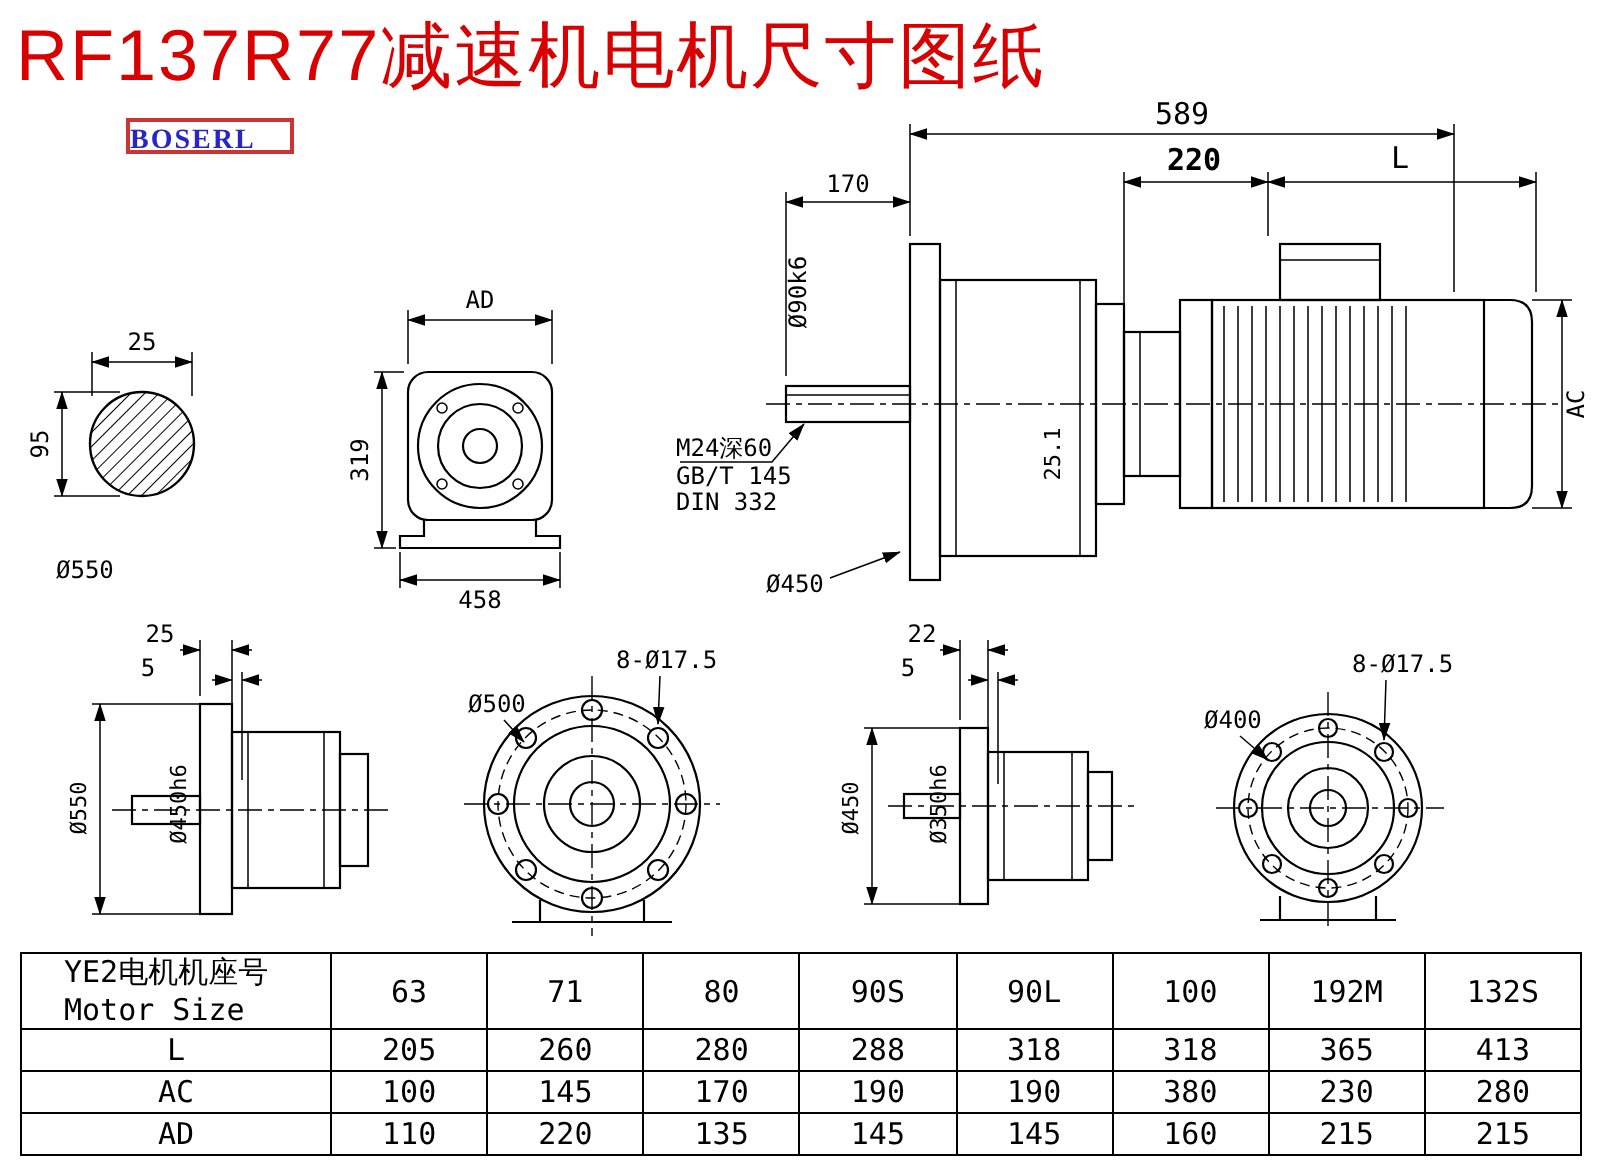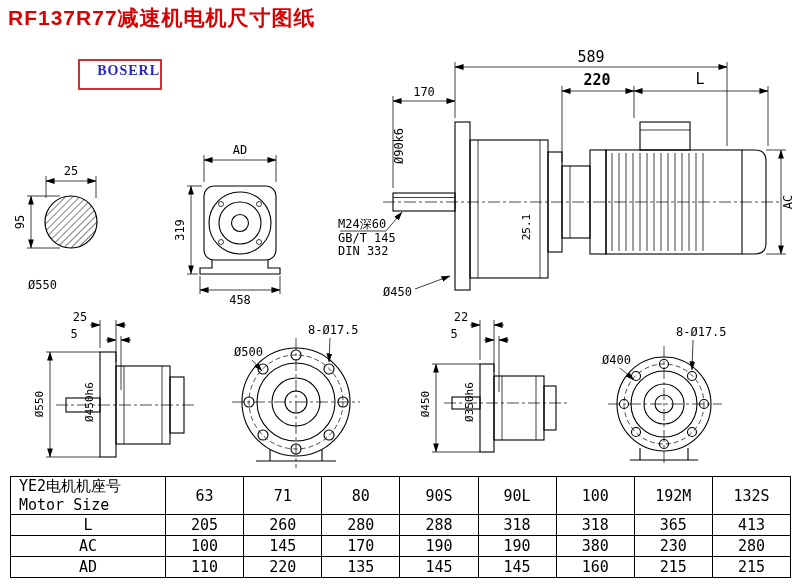--- a/index.html
+++ b/index.html
@@ -1,40 +1,40 @@
 <!DOCTYPE html>
 <html style="--title: #d80000; --logo_text: #2626c8; --logo_border: #cc3333;"><head>
 <meta charset="utf-8">
 <style>
   * { margin:0; padding:0; box-sizing:border-box; }
   html,body { width:800px; height:586px; }
   body { position:relative; background:#ffffff; overflow:hidden;
          font-family:"Liberation Sans", sans-serif; color:#000; }
-  .title { position:absolute; left:8px; top:4px; font-size:21px; font-weight:bold;
+  .title { position:absolute; left:8px; top:4px; font-size:36px; font-weight:normal;
            color:var(--title,#d80000); letter-spacing:1px; }
-  .logo { position:absolute; left:78px; top:59px; width:84px; height:31px;
+  .logo { position:absolute; left:63px; top:59px; width:84px; height:18px;
           border:2px solid var(--logo_border,#cc3333); color:var(--logo_text,#2626c8);
-          font-weight:bold; font-size:14px; text-align:right; line-height:19px;
+          font-weight:bold; font-size:14px; text-align:left; line-height:19px;
           letter-spacing:1px; font-family:"Liberation Serif", serif; }
   svg.drawing { position:absolute; left:0; top:0; }
   svg text { font-family:"DejaVu Sans Mono", monospace; font-size:12px; fill:#000; }
   svg text.big { font-size:15px; font-weight:bold; }
   svg text.med { font-size:15px; }
   svg text.sm { font-size:11px; }
   .ln  { fill:none; stroke:#000; stroke-width:1.1; }
   .dim { fill:none; stroke:#000; stroke-width:0.75; }
   .cl  { fill:none; stroke:#000; stroke-width:0.7; stroke-dasharray:12 3 3 3; }
   .dash{ fill:none; stroke:#000; stroke-width:0.7; stroke-dasharray:5 3; }
   table.spec { position:absolute; left:10px; top:476px; width:781px; height:102px;
                border-collapse:collapse; table-layout:fixed;
                font-family:"DejaVu Sans Mono", monospace; font-size:15px; }
   table.spec td { border:1px solid #000; text-align:center; padding:0; vertical-align:middle; }
   table.spec tr.hdr { height:38px; }
   table.spec tr.row { height:21px; }
-  table.spec td.c0 { text-align:left; padding-left:8px; }
+  table.spec td.c0 { text-align:left; padding-left:21px; }
   table.spec td.lbl { text-align:center; }
 </style>
 </head>
 <body>
 
 <div class="title">RF137R77减速机电机尺寸图纸</div>
 <div class="logo">BOSERL</div>
 
 <svg class="drawing" width="800" height="476" viewBox="0 0 800 476">
   <defs>

